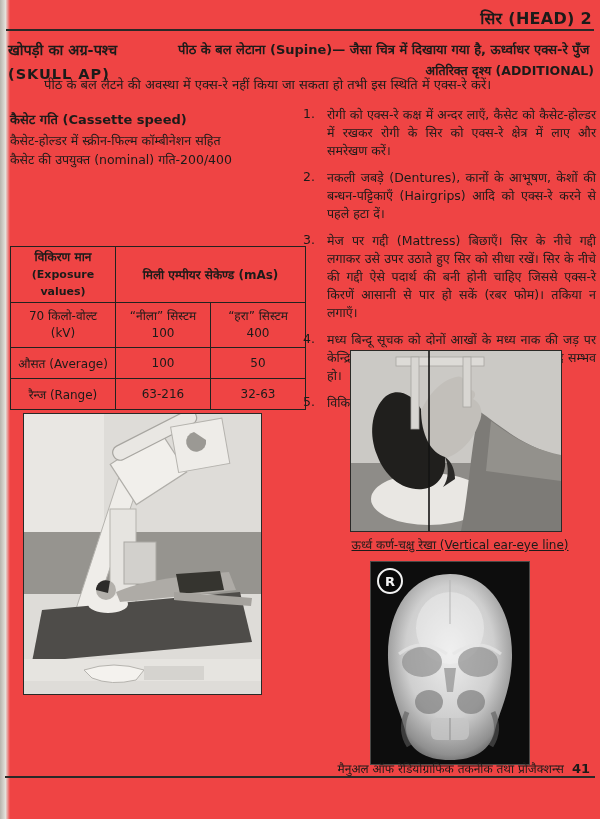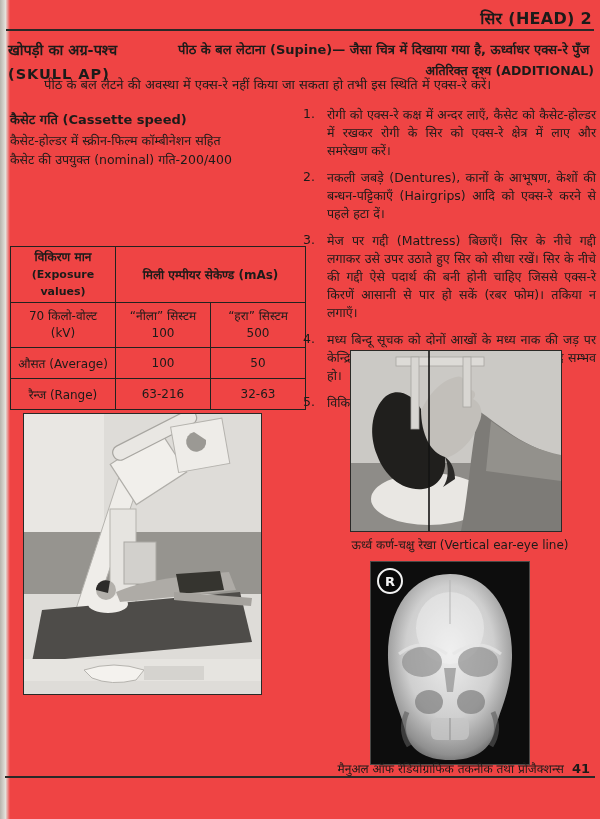--- a/index.html
+++ b/index.html
@@ -42,21 +42,21 @@
   .fig-equip{
     position:absolute;top:413px;left:23px;width:237px;height:280px;
     border:1.6px solid #2a2927;background:#dcdad6;
   }
   .fig-head{
     position:absolute;top:350px;left:350px;width:210px;height:180px;
     border:1.6px solid #2a2927;background:#cbc9c5;
   }
   .fig-head-caption{
     position:absolute;top:536px;left:340px;width:240px;
-    text-align:center;font-size:12px;
+    text-align:center;font-size:12px;text-decoration:underline;
   }
   .fig-xray{
     position:absolute;top:561px;left:370px;width:158px;height:202px;
     background:#0d0d0d;border:1px solid #4a4947;
   }
   .r-marker{
     position:absolute;top:6px;left:6px;width:22px;height:22px;border-radius:50%;
     border:2px solid #f2f2f2;color:#f2f2f2;font-size:13px;font-weight:bold;
     display:flex;align-items:center;justify-content:center;background:rgba(0,0,0,.25);
   }
@@ -110,21 +110,21 @@
       <td class="c1">
         <span class="cellline">70 किलो-वोल्ट</span>
         <span class="cellline">(kV)</span>
       </td>
       <td class="c2">
         <span class="cellline">“नीला” सिस्टम</span>
         <span class="cellline">100</span>
       </td>
       <td class="c3">
         <span class="cellline">“हरा” सिस्टम</span>
-        <span class="cellline">500</span>
+        <span class="cellline">400</span>
       </td>
     </tr>
     <tr class="r3">
       <td>औसत (Average)</td>
       <td>100</td>
       <td>50</td>
     </tr>
     <tr class="r4">
       <td>रैन्ज (Range)</td>
       <td>63-216</td>

